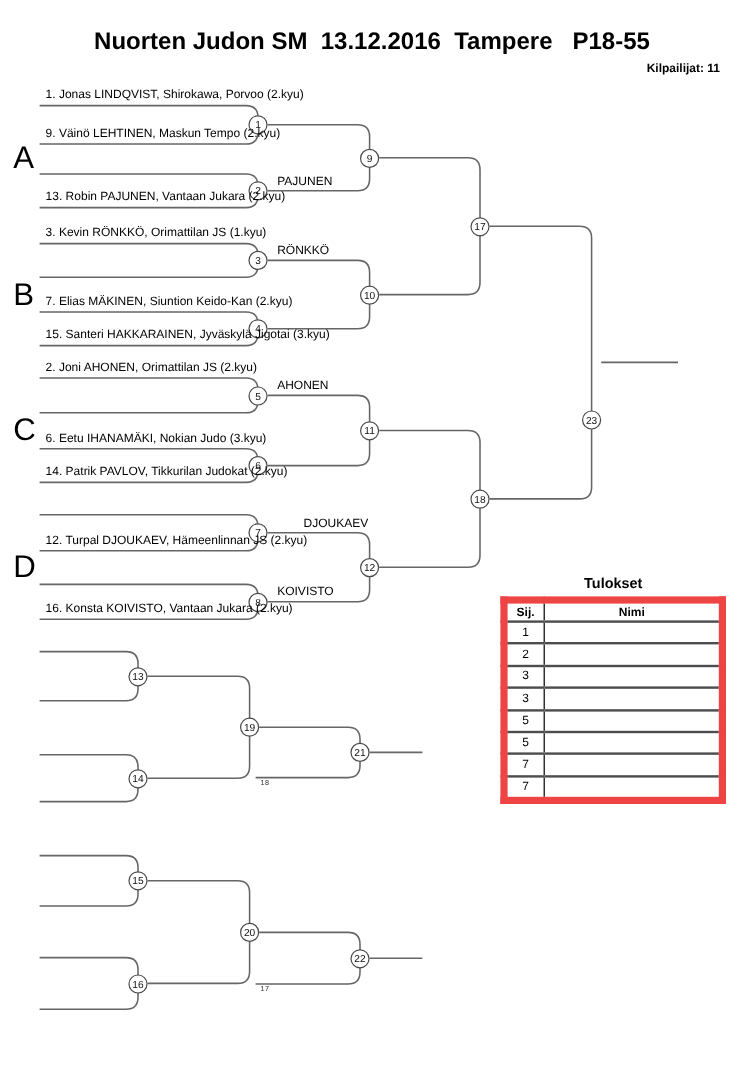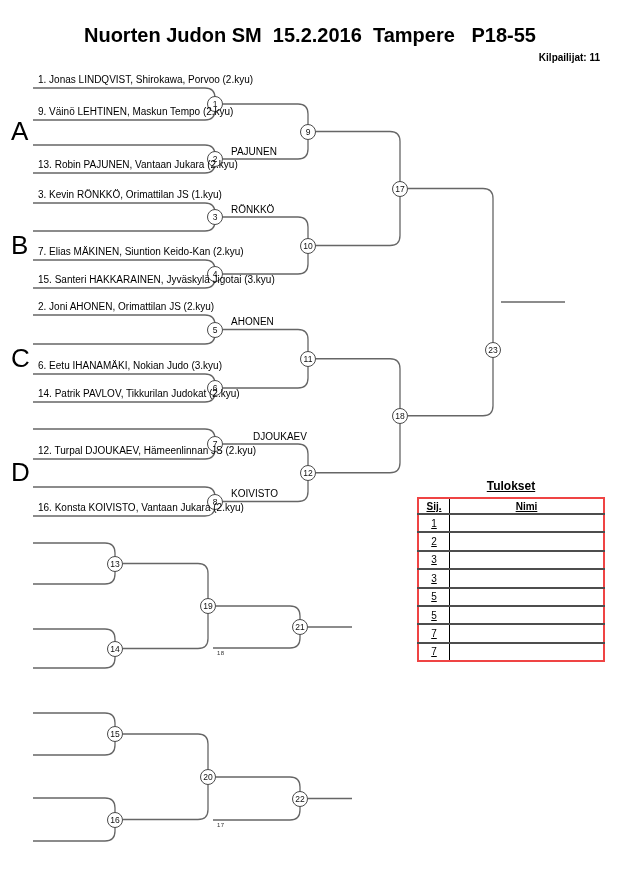--- a/index.html
+++ b/index.html
@@ -26,43 +26,43 @@
     position:absolute;font-size:26px;font-weight:400;color:#000;line-height:26px;
   }
   .match-circle{
     position:absolute;width:16px;height:16px;box-sizing:border-box;
     border:1px solid #4a4a4a;border-radius:50%;background:#fff;
     font-size:8.5px;line-height:14px;text-align:center;color:#111;
   }
   .drop-label{
     position:absolute;font-size:6px;color:#333;line-height:6px;letter-spacing:0.5px;
   }
-  #results{position:absolute;left:417px;top:479px;width:188px;text-decoration:underline;}
+  #results{position:absolute;left:417px;top:479px;width:188px;}
   #results-title{
     text-align:center;font-size:12px;font-weight:bold;margin-bottom:4px;
   }
   #results-table{
     width:188px;border-collapse:collapse;table-layout:fixed;
-    border:2px solid #ef4444;
+    border:6px solid #ef4444;
   }
   #results-table th,#results-table td{
     border-top:2px solid #4d4d4d;padding:0;margin:0;
   }
   #results-table th{
     font-size:10px;font-weight:bold;height:14px;text-align:center;border-top:none;
   }
   #results-table td{font-size:10px;height:16.4px;text-align:center;}
   #results-table .col-sij{width:30px;border-right:1px solid #000;}
 </style>
 </head>
 <body>
 
 <div id="page">
 
-  <div id="page-title">Nuorten Judon SM  15.2.2016  Tampere   P18-55</div>
+  <div id="page-title">Nuorten Judon SM  13.12.2016  Tampere   P18-55</div>
   <div id="competitors">Kilpailijat: 11</div>
 
   <svg id="bracket-svg" width="630" height="891" viewBox="0 0 630 891" fill="none" stroke="#666666" stroke-width="1.3">
 
     <path d="M 33,88  H 205 Q 215,88  215,98  V 110   Q 215,120   205,120   H 33"></path>
     <path d="M 33,145 H 205 Q 215,145 215,155 V 163   Q 215,173   205,173   H 33"></path>
     <path d="M 33,203 H 205 Q 215,203 215,213 V 221   Q 215,231   205,231   H 33"></path>
     <path d="M 33,260 H 205 Q 215,260 215,270 V 278   Q 215,288   205,288   H 33"></path>
     <path d="M 33,315 H 205 Q 215,315 215,325 V 334   Q 215,344   205,344   H 33"></path>
     <path d="M 33,374 H 205 Q 215,374 215,384 V 392   Q 215,402   205,402   H 33"></path>

